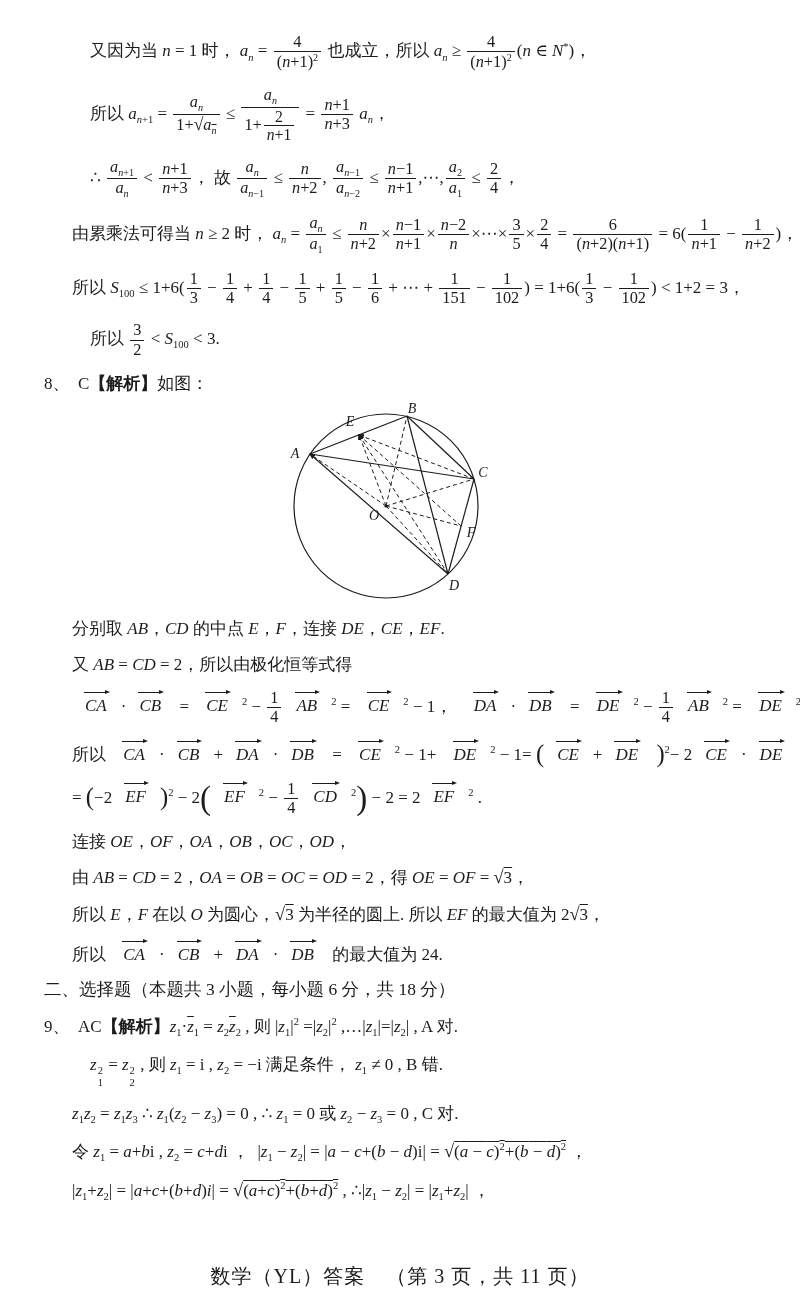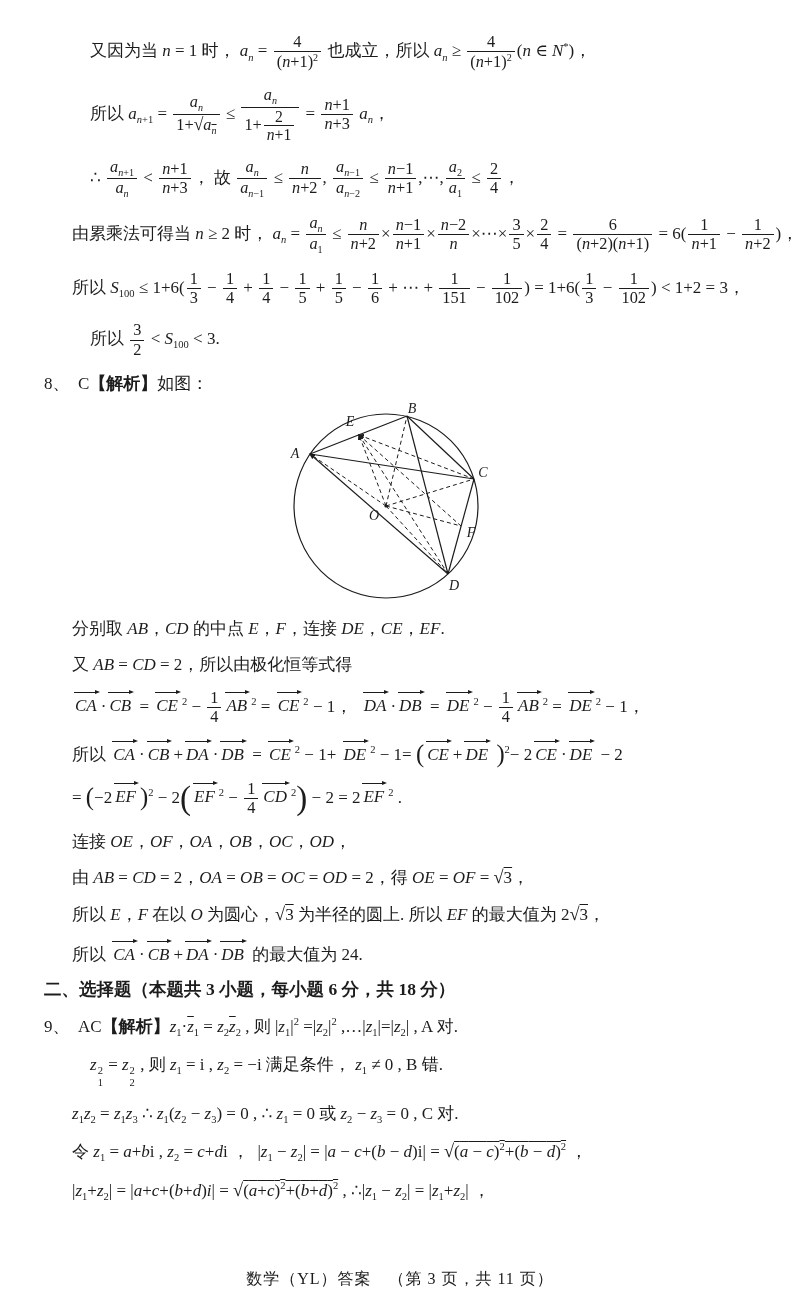--- a/index.html
+++ b/index.html
@@ -7,44 +7,44 @@
     width:800px;height:1303px;box-sizing:border-box;
     background:#ffffff;color:#1c1c1c;
     font-family:"Liberation Serif","DejaVu Serif",serif;
     font-size:17px;line-height:1.25;
     display:flex;flex-direction:column;
     padding:26px 44px 14px 44px;overflow:hidden;
   }
   .line{margin:7px 0;white-space:nowrap;}
   .ind{margin-left:28px;}
   .ind2{margin-left:46px;}
-  .bold{font-weight:700;font-size:17.5px;}
+  .bold{font-weight:400;font-size:17.5px;}
   i{font-style:italic;}
   sub,sup{font-size:0.62em;}
   
   .fr{display:inline-flex;flex-direction:column;text-align:center;vertical-align:middle;margin:0 2px;line-height:1.12;font-size:0.96em;}
   .nu{display:block;padding:0 3px;border-bottom:1px solid #1c1c1c;}
   .de{display:block;padding:0 3px;}
   
   .sq{white-space:nowrap;}
   .sq::before{content:"√";font-size:1.08em;}
   .rad{text-decoration:overline;}
   
   .bar{text-decoration:overline;}
   
-  .vec{position:relative;display:inline-block;font-style:italic;padding:4px 3px 0 2px;margin:0 1px;}
+  .vec{position:relative;display:inline-block;font-style:italic;padding:4px 3px 0 2px;margin:0 11px;}
   .vec::before{content:"";position:absolute;top:1px;left:1px;right:5px;border-top:1.2px solid #1c1c1c;}
   .vec::after{content:"";position:absolute;top:-1px;right:0;border-left:5px solid #1c1c1c;border-top:2.5px solid transparent;border-bottom:2.5px solid transparent;}
   
   .ss{display:inline-flex;flex-direction:column;align-items:flex-start;font-size:0.62em;line-height:1.12;vertical-align:-0.45em;margin:0 1px;}
   
   .bp{font-size:1.45em;line-height:0;vertical-align:-0.1em;}
   .bp2{font-size:1.95em;line-height:0;vertical-align:-0.18em;font-weight:300;}
   .figure-wrap{display:flex;justify-content:center;margin:2px 0;}
-  .footer{margin-top:auto;text-align:center;font-size:16px;letter-spacing:1px;}
+  .footer{margin-top:auto;text-align:center;font-size:20px;letter-spacing:1px;}
 </style>
 </head>
 <body>
 
 <div class="line ind2">又因为当 <i>n</i> = 1 时， <i>a</i><sub><i>n</i></sub> = <span class="fr">
       <span class="nu">4</span>
       <span class="de">(<i>n</i>+1)<sup>2</sup></span>
     </span> 也成立，所以 <i>a</i><sub><i>n</i></sub> ≥ <span class="fr">
       <span class="nu">4</span>
       <span class="de">(<i>n</i>+1)<sup>2</sup></span>

